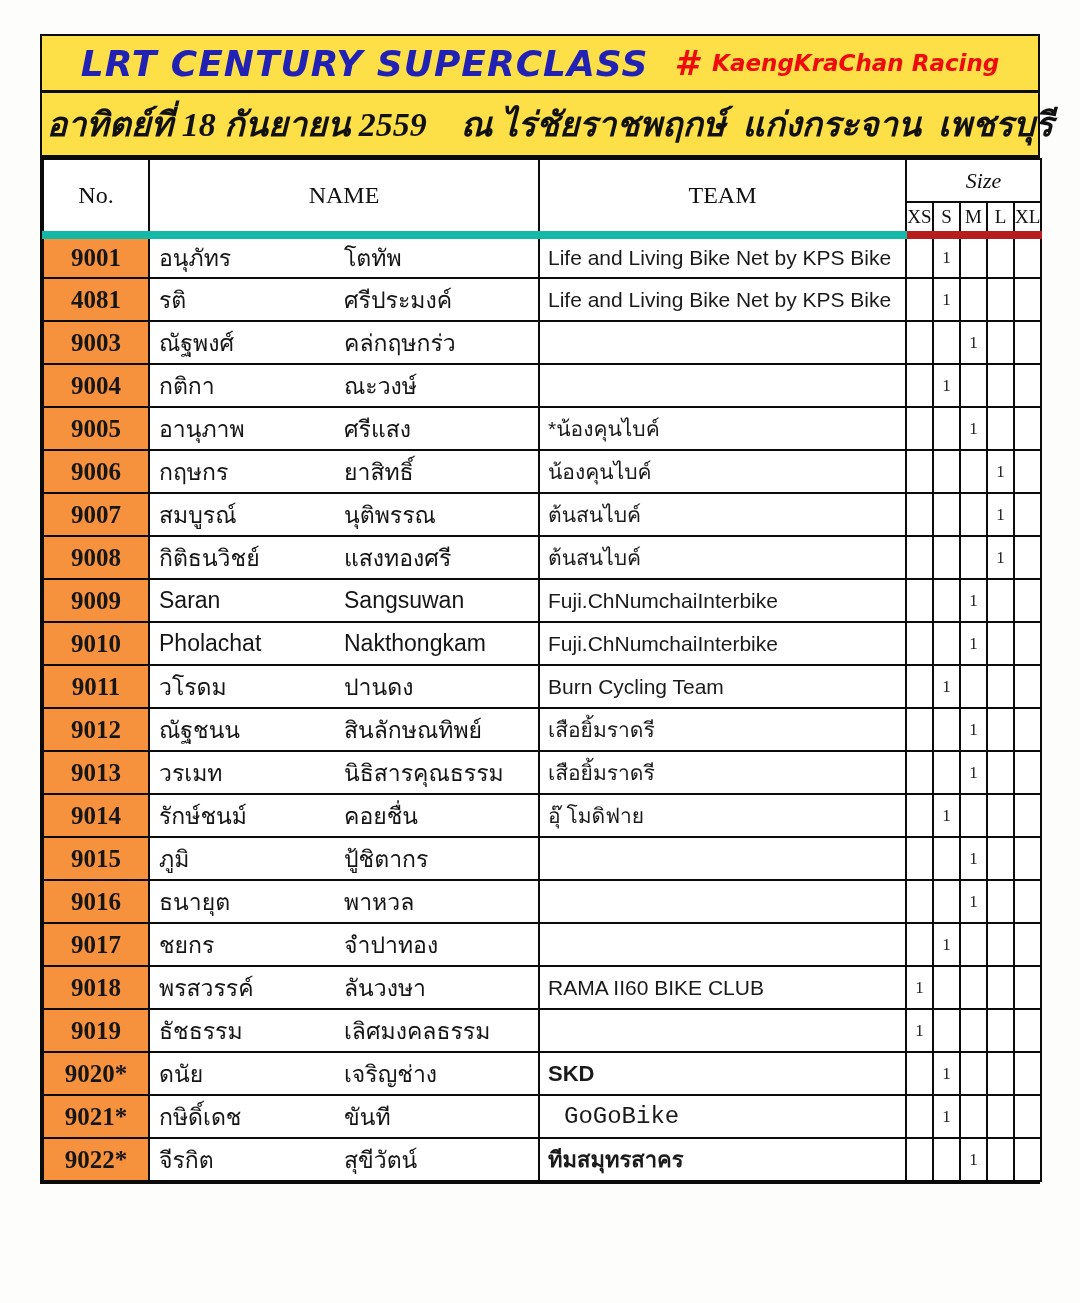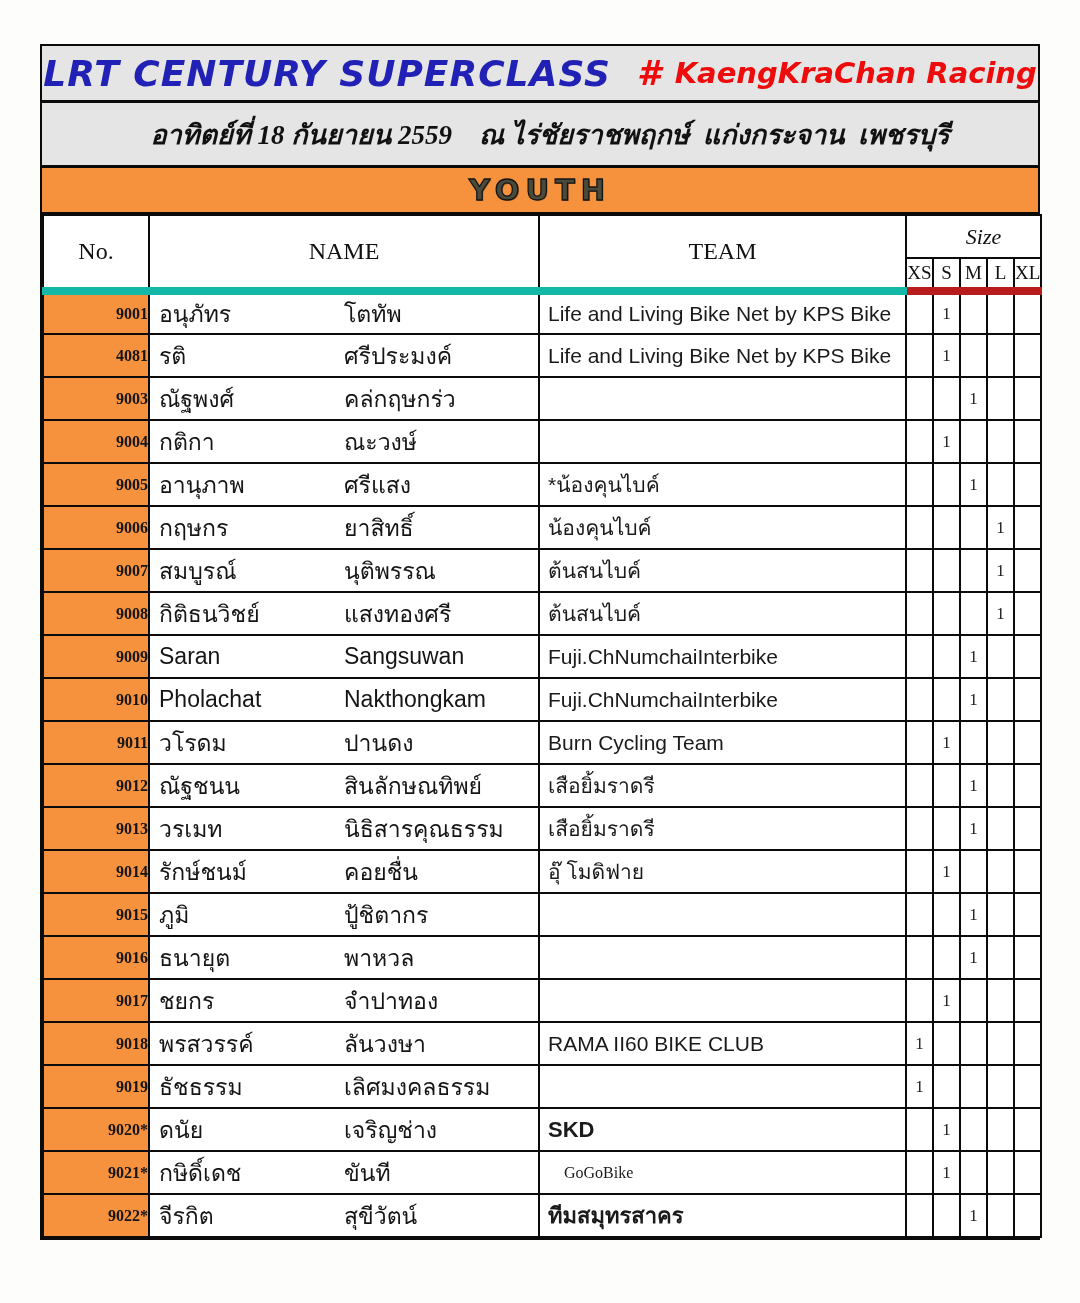--- a/index.html
+++ b/index.html
@@ -11,24 +11,24 @@
   .page {
     width: 1080px;
     height: 1303px;
     background: #fdfdfc;
     position: relative;
     overflow: hidden;
   }
   .sheet {
     position: absolute;
     left: 40px;
-    top: 44px;
+    top: 34px;
     width: 1000px;
     border: 2px solid #0b0b0b;
-    background: #e5e5e5;
+    background: #fde047;
     box-sizing: border-box;
   }
   
   .title-row {
     height: 54px;
     border-bottom: 3px solid #0b0b0b;
     display: flex;
     align-items: center;
     justify-content: center;
     gap: 14px;
@@ -48,34 +48,34 @@
     font-style: italic;
     font-weight: 700;
     font-size: 34px;
     margin-left: 12px;
   }
   .title-sub {
     color: #ee0b0b;
     font-family: "DejaVu Sans", sans-serif;
     font-style: italic;
     font-weight: 700;
-    font-size: 29px;
+    font-size: 23px;
     text-align: right;
   }
   
   .date-row {
     height: 62px;
     border-bottom: 3px solid #0b0b0b;
     display: flex;
     align-items: center;
     justify-content: center;
     font-family: "Liberation Serif", serif;
     font-style: italic;
     font-weight: 700;
-    font-size: 27px;
+    font-size: 34px;
     color: #111111;
     white-space: pre;
     padding-left: 20px;
   }
   
   .category-row {
     height: 44px;
     background: #f6913e;
     border-bottom: 2px solid #0b0b0b;
     display: flex;
@@ -125,24 +125,24 @@
     height: 42px;
     padding-left: 20px;
   }
   th.h-size-letter {
     font-size: 19px;
     height: 32px;
     border-bottom: 8px solid #b91c1c;
   }
   td.no-cell {
     background: #f6913e;
-    text-align: right;
+    text-align: center;
     font-family: "Liberation Serif", serif;
     font-weight: 700;
-    font-size: 16px;
+    font-size: 25px;
     color: #161616;
     height: 43px;
   }
   td.name-cell {
     padding: 0 0 0 9px;
   }
   .name-wrap { display: flex; align-items: center; height: 100%; }
   .fname, .lname {
     font-size: 23px;
     color: #151515;
@@ -150,21 +150,21 @@
   }
   .fname { flex: 0 0 185px; }
   .lname { flex: 1; }
   td.team-cell {
     padding: 0 0 0 8px;
     font-size: 21px;
     color: #1a1a1a;
     white-space: nowrap;
   }
   td.team-cell.bold  { font-weight: 700; font-size: 22px; }
-  td.team-cell.serif { font-family: Liberation Serif, serif; font-size: 16px; padding-left: 24px; }
+  td.team-cell.serif { font-family: Liberation Mono, monospace; font-size: 24px; padding-left: 24px; }
   td.size-cell {
     text-align: center;
     font-family: "Liberation Serif", serif;
     font-size: 17px;
     color: #222222;
   }
 </style>
 </head>
 <body>
 
@@ -172,23 +172,20 @@
   <div class="sheet">
 
     <div class="title-row">
       <span class="title-main">LRT CENTURY SUPERCLASS</span>
       <span class="title-hash">#</span>
       <span class="title-sub">KaengKraChan Racing</span>
     </div>
 
     <div class="date-row">อาทิตย์ที่ 18 กันยายน 2559    ณ ไร่ชัยราชพฤกษ์  แก่งกระจาน  เพชรบุรี</div>
 
-    <div class="category-row">
-      <span class="category-label">YOUTH</span>
-    </div>
 
     <table>
       <colgroup>
         <col class="c-no">
           <col class="c-name">
           <col class="c-team">
         <col class="c-size">
           <col class="c-size">
           <col class="c-size">
           <col class="c-size">

